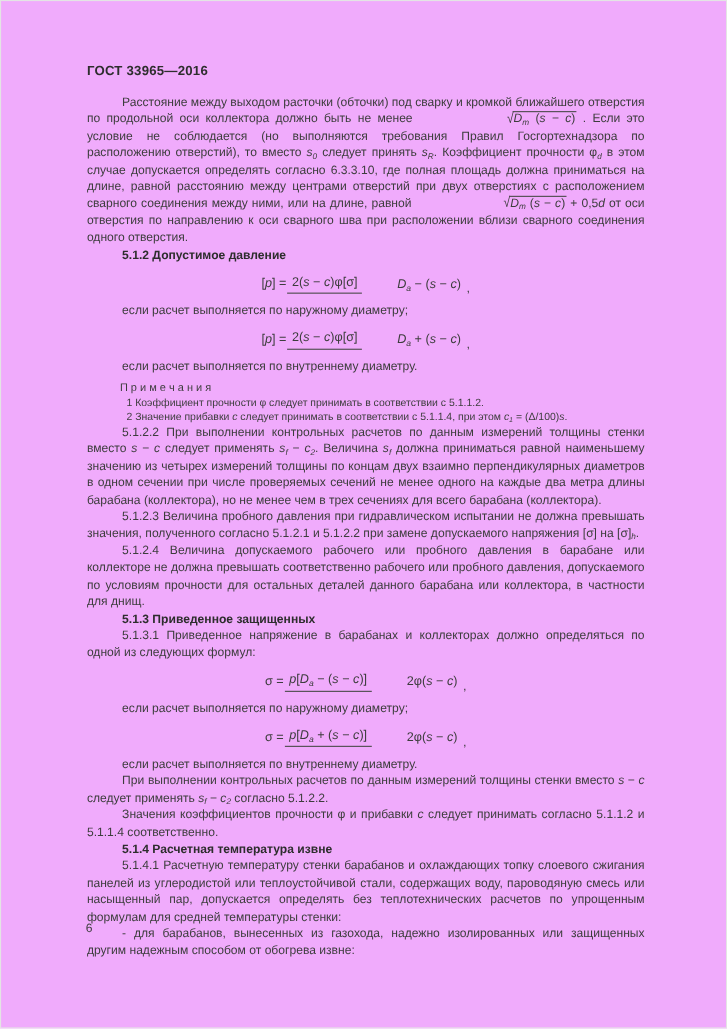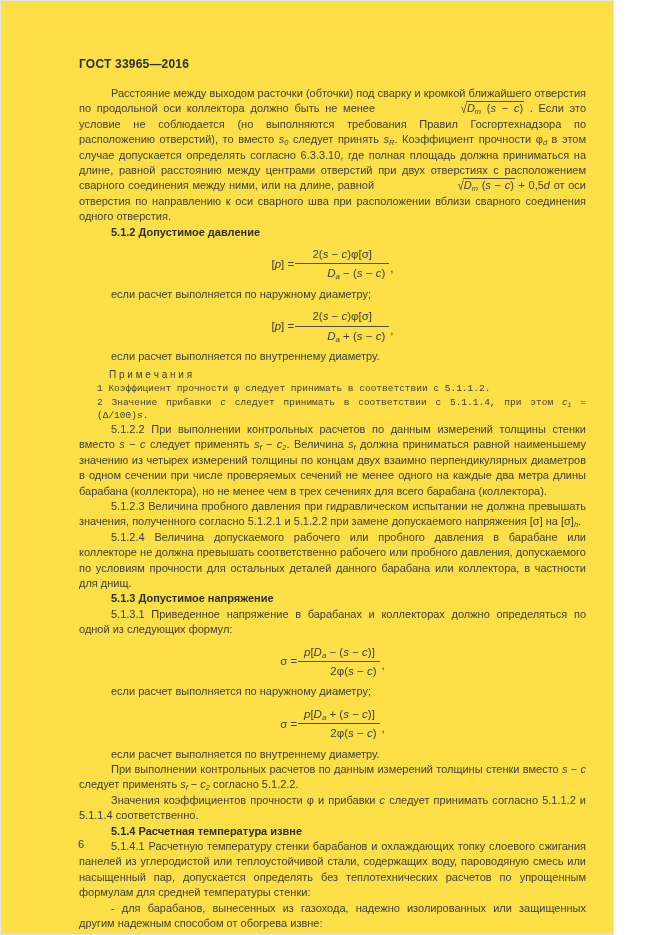--- a/index.html
+++ b/index.html
@@ -1,37 +1,37 @@
 <!DOCTYPE html>
 <html lang="ru"><head>
 <meta charset="utf-8">
 <style>
   html,body{margin:0;padding:0;background:#ffffff;}
   .page{
-    width:614px;height:935px;position:relative;box-sizing:border-box;
-    background:#fde047;border:1px solid #e4e4e4;
+    width:661px;height:935px;position:relative;box-sizing:border-box;
+    background:#f0abfc;border:1px solid #e4e4e4;
     font-family:"Liberation Sans",sans-serif;color:#3d3d3d;
     overflow:hidden;
   }
   .std-header{
     position:absolute;top:56px;left:78px;
     font-weight:bold;font-size:12px;color:#2e2e2e;letter-spacing:.2px;
   }
   .content{
     position:absolute;top:85px;left:78px;width:507px;
     font-size:11px;line-height:15.4px;text-align:justify;
     -webkit-hyphens:auto;hyphens:auto;
   }
   .para{text-indent:32px;}
   .heading{font-weight:bold;color:#2d2d2d;}
   .note-label{margin:4px 0 1px 30px;font-size:10px;line-height:13px;text-indent:0;}
-  .note{margin-left:18px;font-size:9.5px;line-height:13.2px;text-align:justify;text-indent:0;font-family:Liberation Mono, monospace;}
+  .note{margin-left:36px;font-size:9.5px;line-height:13.2px;text-align:justify;text-indent:0;}
   .formula{text-align:center;text-indent:0;margin:7px 0 6px 0;font-size:11.5px;line-height:1.25;}
   .eq{display:inline-flex;align-items:center;}
-  .frac{display:inline-flex;flex-direction:column;text-align:center;margin:0 1px;}
+  .frac{display:inline-flex;text-align:center;margin:0 1px;}
   .num{display:block;padding:0 4px 2px;border-bottom:1px solid #4a4a4a;}
   .den{display:block;padding:2px 4px 0;margin-left:28px;}
   .tail{align-self:center;padding-top:8px;}
   i{font-style:italic;}
   sub{font-size:.68em;line-height:0;vertical-align:-.3em;font-style:italic;}
   .sqrt{white-space:nowrap;margin-left:48px;}
   .sqrt .rad{display:inline-block;transform:scaleY(1.18);margin-right:-1px;}
   .radicand{border-top:1px solid #4a4a4a;padding:0 1px;}
   .pagenum{position:absolute;left:77px;top:837px;font-size:11px;color:#3d3d3d;}
 </style>
@@ -60,21 +60,21 @@
           </span>
           <span class="tail">,</span>
         </span></div>
       <div class="para">если расчет выполняется по внутреннему диаметру.</div>
       <div class="note-label">П р и м е ч а н и я</div>
       <div class="note">1 Коэффициент прочности φ следует принимать в соответствии с 5.1.1.2.</div>
       <div class="note">2 Значение прибавки <i>c</i> следует принимать в соответствии с 5.1.1.4, при этом <i>c</i><sub>1</sub> = (Δ/100)<i>s</i>.</div>
       <div class="para">5.1.2.2 При выполнении контрольных расчетов по данным измерений толщины стенки вместо <i>s</i> − <i>c</i> следует применять <i>s</i><sub>f</sub> − <i>c</i><sub>2</sub>. Величина <i>s</i><sub>f</sub> должна приниматься равной наименьшему значению из четырех измерений толщины по концам двух взаимно перпендикулярных диаметров в одном сечении при числе проверяемых сечений не менее одного на каждые два метра длины барабана (коллектора), но не менее чем в трех сечениях для всего барабана (коллектора).</div>
       <div class="para">5.1.2.3 Величина пробного давления при гидравлическом испытании не должна превышать значе­ния, полученного согласно 5.1.2.1 и 5.1.2.2 при замене допускаемого напряжения [σ] на [σ]<sub>h</sub>.</div>
       <div class="para">5.1.2.4 Величина допускаемого рабочего или пробного давления в барабане или коллекторе не должна превышать соответственно рабочего или пробного давления, допускаемого по условиям проч­ности для остальных деталей данного барабана или коллектора, в частности для днищ.</div>
-      <div class="para heading">5.1.3 Допустимое напряжение</div>
+      <div class="para heading">5.1.3 Приведенное защищенных</div>
       <div class="para">5.1.3.1 Приведенное напряжение в барабанах и коллекторах должно определяться по одной из следующих формул:</div>
       <div class="formula"><span class="eq">
           <span>σ = </span>
           <span class="frac">
             <span class="num"><i>p</i>[<i>D</i><sub>a</sub> − (<i>s</i> − <i>c</i>)]</span>
             <span class="den">2φ(<i>s</i> − <i>c</i>)</span>
           </span>
           <span class="tail">,</span>
         </span></div>
       <div class="para">если расчет выполняется по наружному диаметру;</div>

